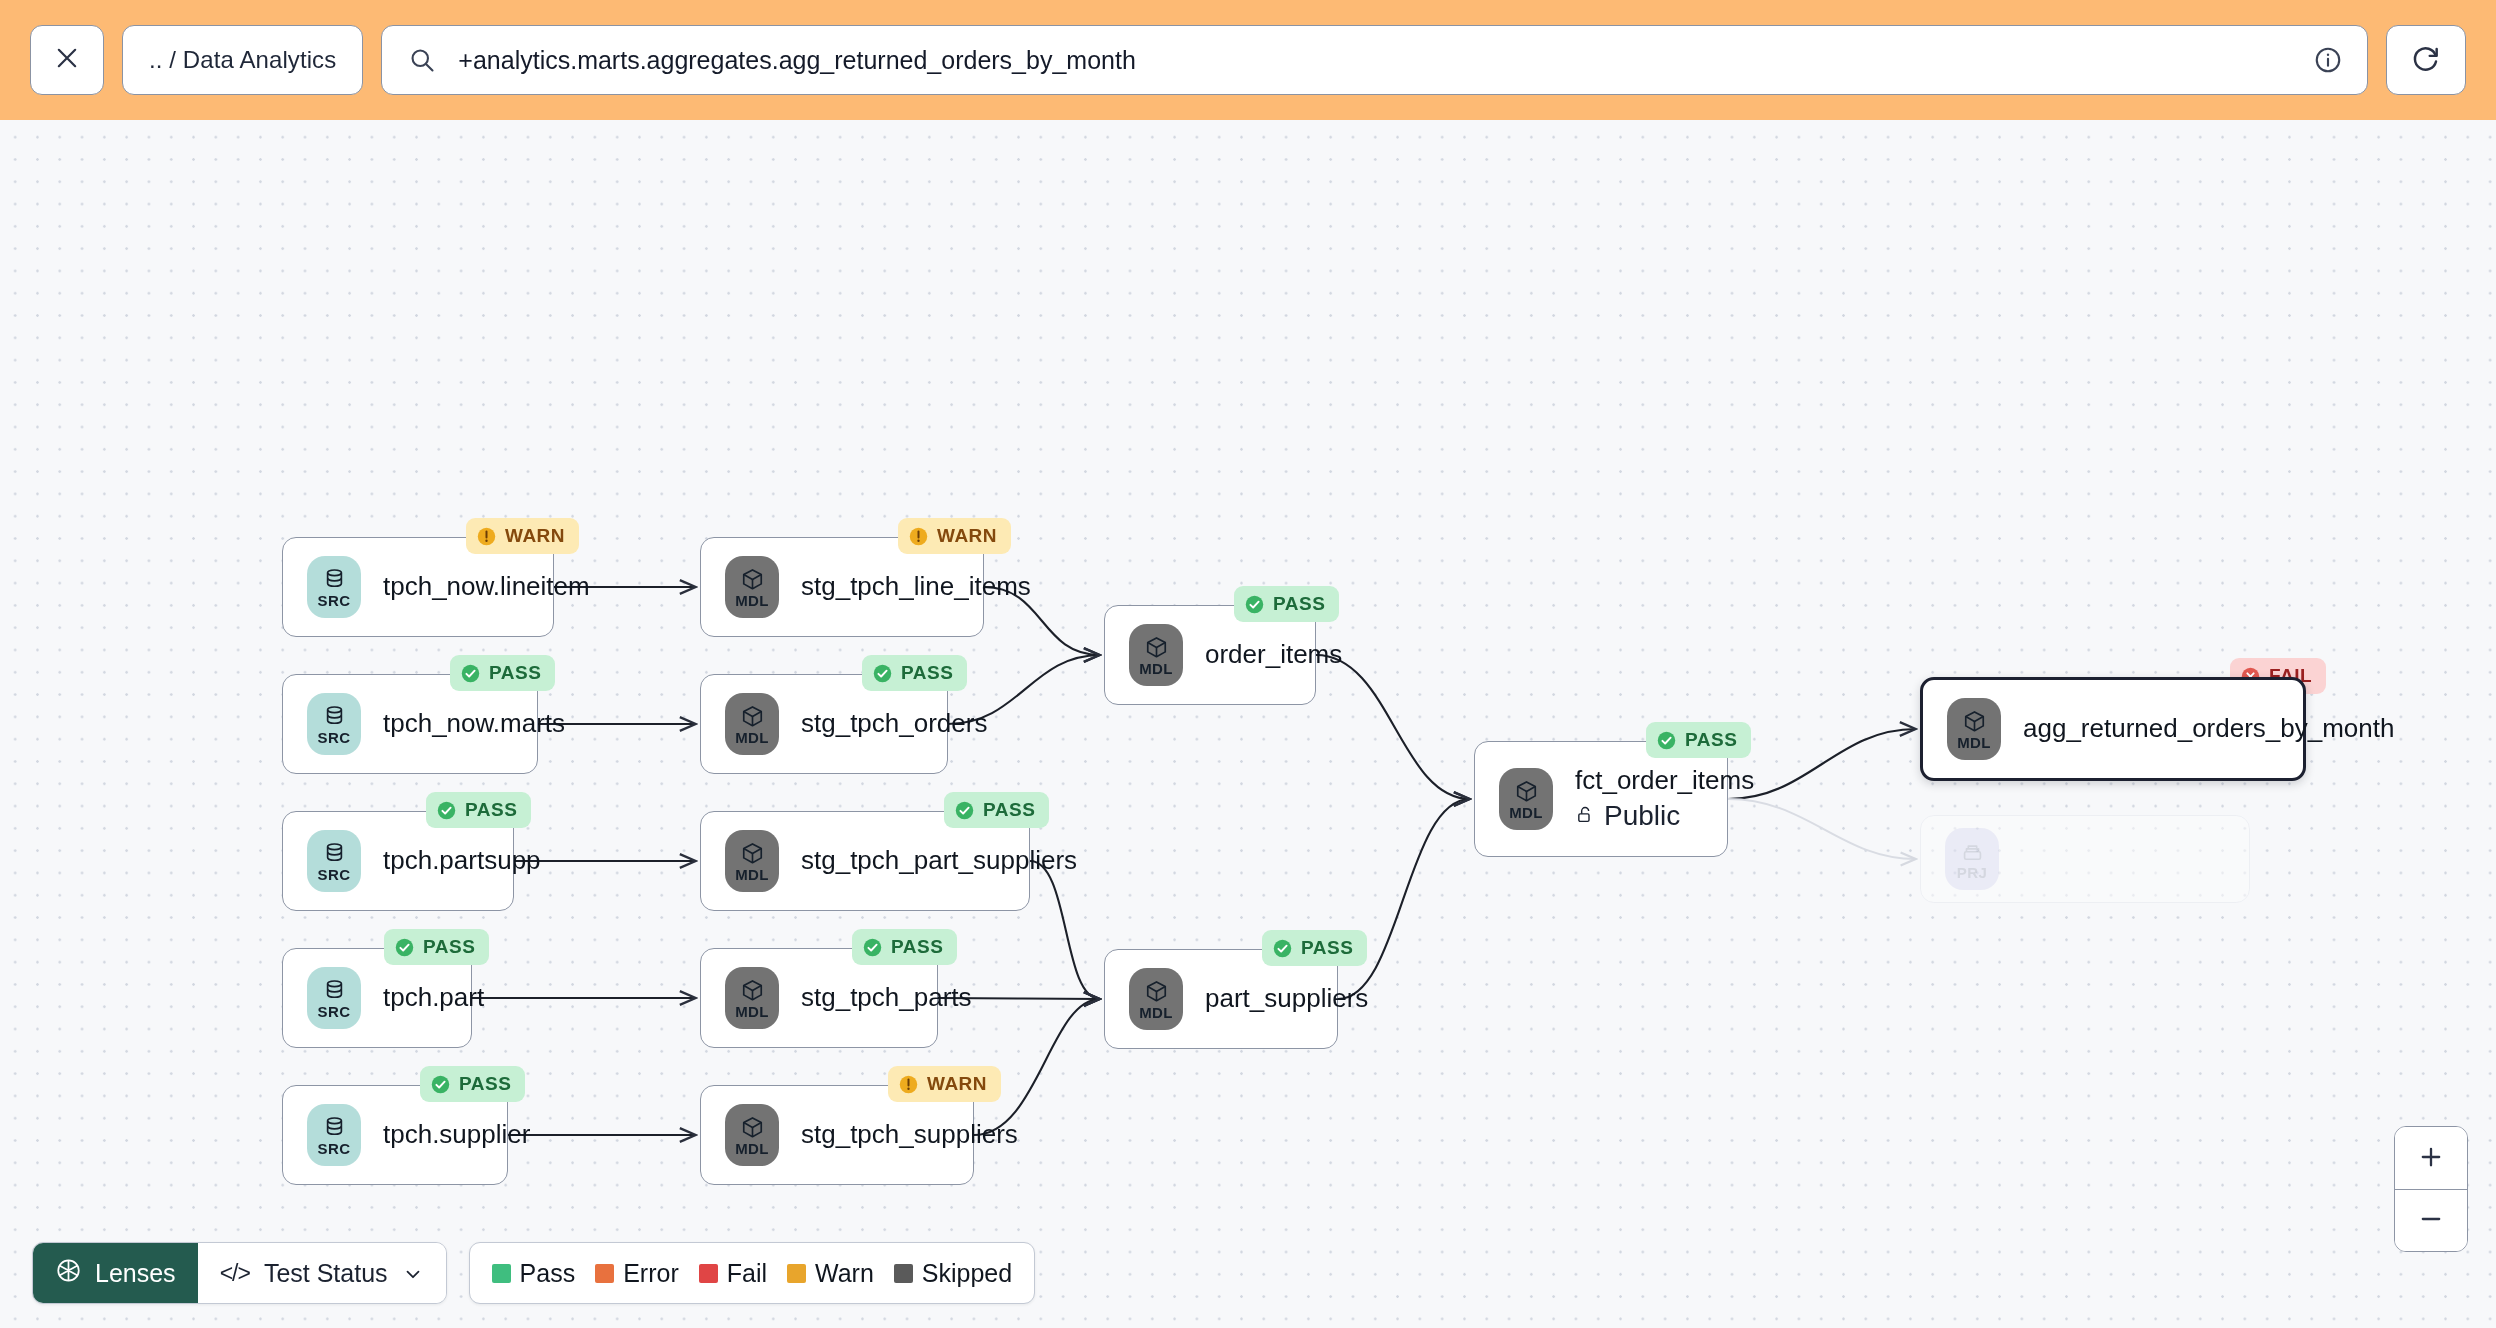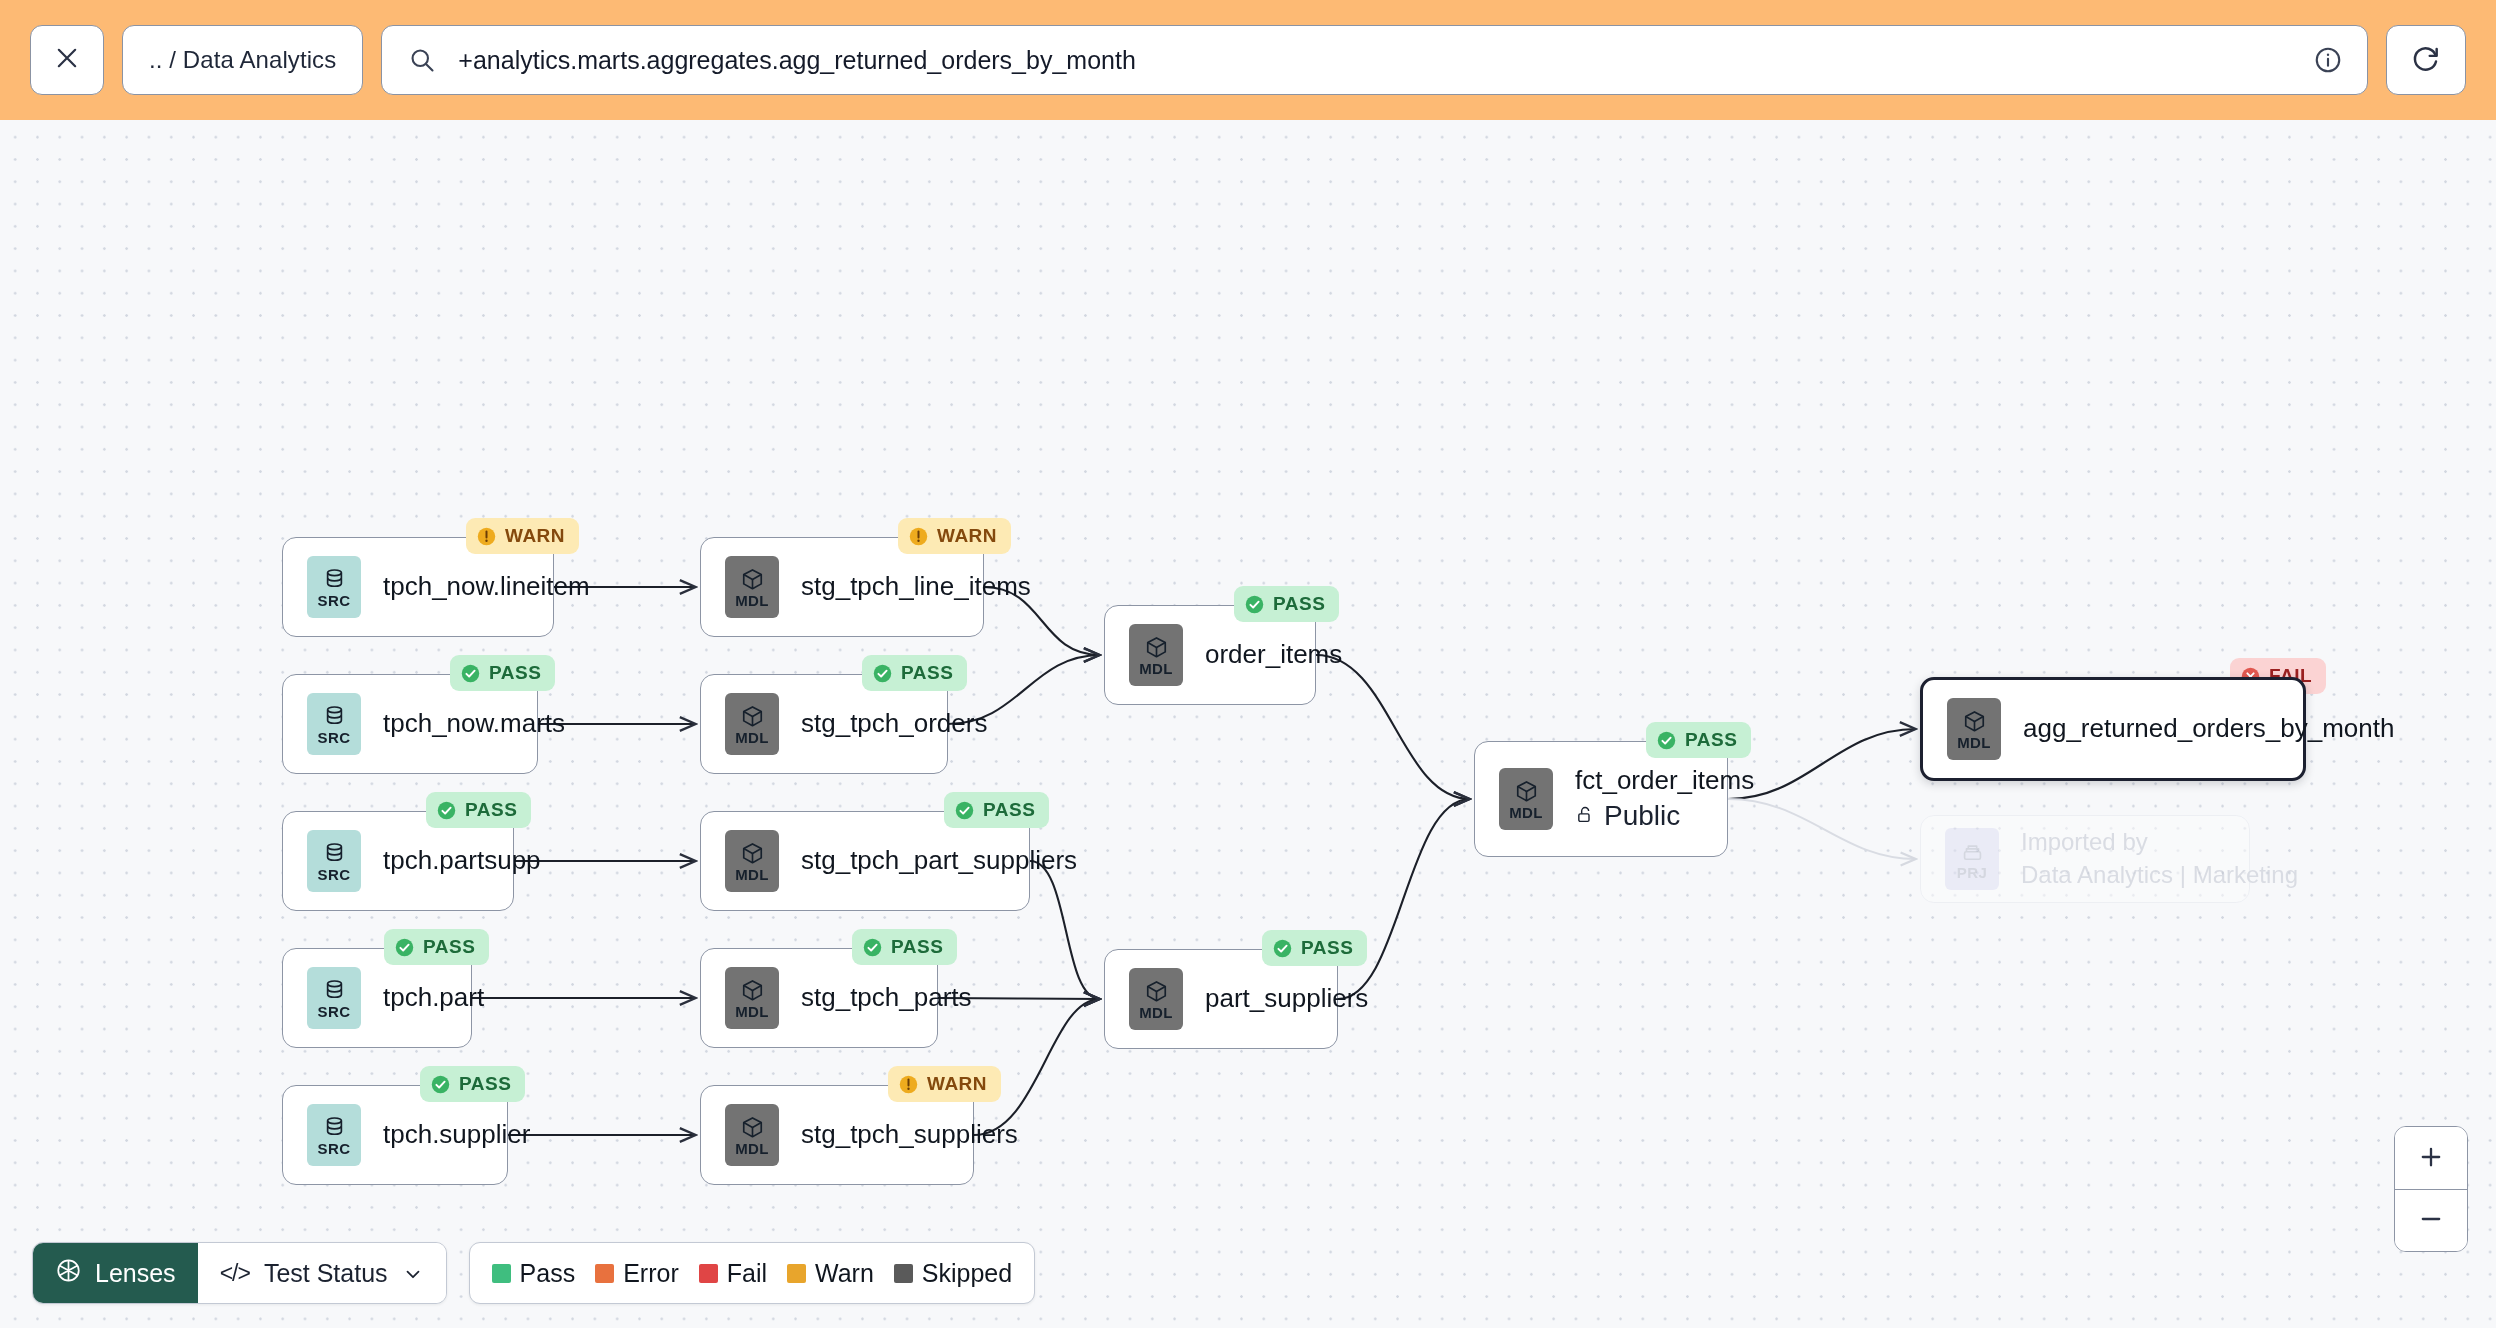--- a/index.html
+++ b/index.html
@@ -91,21 +91,21 @@
     z-index: 14;
   }
   .node.ghost {
     border: 1.6px solid #e6e9ef;
     background: #fcfcfd;
     opacity: .55;
     z-index: 8;
   }
   .badge-icon {
     width: 54px; height: 62px;
-    border-radius: 6px;
+    border-radius: 18px;
     display: flex; flex-direction: column;
     align-items: center; justify-content: center;
     gap: 1px;
     flex: none;
   }
   .badge-icon svg { width: 25px; height: 25px; display: block; }
   .badge-icon .bt {
     font-size: 15px; font-weight: 700; letter-spacing: .4px; line-height: 1;
   }
   .bi-src { background: #b4ddda; color: #16202c; }
@@ -574,26 +574,20 @@
         </div>
         <div class="node ghost" style="left: 1920px; top: 695px; width: 330px; height: 88px;">
           <div class="badge-icon bi-prj">
             <svg viewBox="0 0 24 24" fill="none" stroke="currentColor" stroke-width="1.6" stroke-linejoin="round">
               <rect x="4.4" y="12.2" width="15.2" height="7.2" rx="1.4"></rect>
               <path d="M6.2 12.2 V9.4 h11.6 v2.8"></path>
               <path d="M8 9.4 V6.8 h8 v2.6"></path>
             </svg>
             <span class="bt">PRJ</span>
           </div>
-          <div class="node-text">
-            <div class="node-title">Imported by</div>
-            <div class="node-sub">
-              <span>Data Analytics | Marketing</span>
-            </div>
-          </div>
         </div>
       </div>
 
     <div class="bottombar">
 
       <div class="lens-group">
         <div class="lens-btn">
           <span>
             <svg viewBox="0 0 24 24" fill="none" stroke="currentColor" stroke-width="1.55">
               <circle cx="12" cy="12" r="9.1"></circle>

